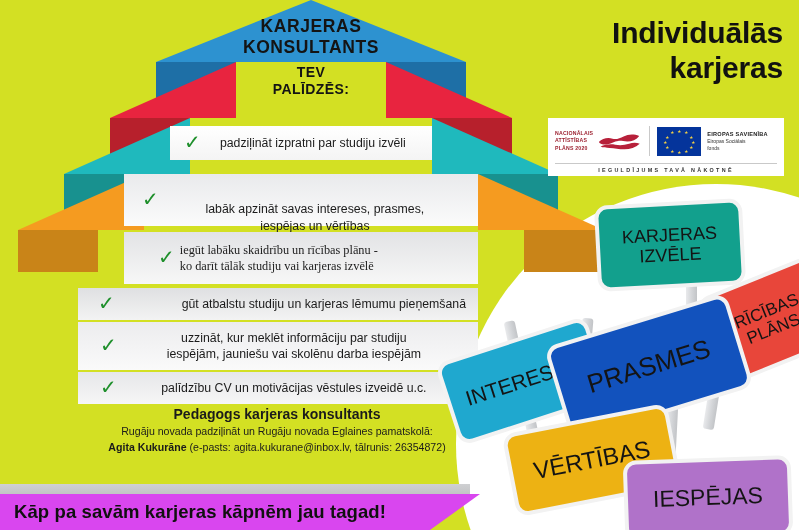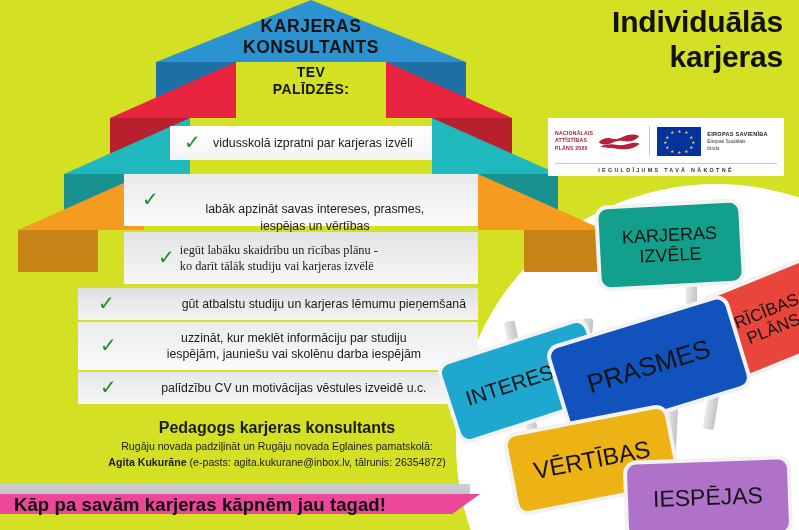--- a/index.html
+++ b/index.html
@@ -96,21 +96,21 @@
     color:#141414; line-height:1.18;
   }
   .head-sub {
     margin-top:7px;
     font-size:14px; font-weight:bold; letter-spacing:.4px;
     color:#141414; line-height:1.2;
   }
 
   
   .rhead {
-    position:absolute; right:16px; top:4px; width:330px;
+    position:absolute; right:16px; top:15px; width:330px;
     text-align:right;
     font-size:30px; font-weight:bold; line-height:1.17;
     color:#111; letter-spacing:-0.2px;
     z-index:8;
   }
 
   
   .logos {
     position:absolute; left:548px; top:118px;
     width:236px; height:58px;
@@ -142,33 +142,33 @@
     text-align:center; font-size:5.4px; letter-spacing:2.3px;
     font-weight:bold; color:#333;
   }
 
   
   .contact {
     position:absolute; left:88px; top:404px; width:378px;
     text-align:center; color:#1b1b1b; font-size:10.6px; line-height:1.45;
     z-index:7;
   }
-  .contact .c-name { font-weight:bold; font-size:16px;margin-top:12px; }
+  .contact .c-name { font-weight:bold; font-size:14px; }
   .contact b { font-weight:bold;margin-top:18px; }
 
   
   .banner-shelf {
     position:absolute; left:0; top:484px; width:470px; height:14px;
     background:linear-gradient(180deg,#cfd0d2,#bdbec0);
   }
   .banner {
-    position:absolute; left:0; top:494px; width:480px; height:20px;
-    background:#ec4899;
+    position:absolute; left:0; top:494px; width:480px; height:36px;
+    background:#d946ef;
     clip-path:polygon(0 0, 480px 0, 430px 36px, 0 36px);
-    display:flex; 
+    display:flex; align-items:center;
     z-index:7;
   }
   .banner span {
     font-size:18.5px; font-weight:bold; color:#101010; margin-left:14px;
     letter-spacing:.1px;
   }
 
   
   .signs { position:absolute; left:440px; top:190px; width:359px; height:340px; z-index:5; }
   .post {
@@ -209,21 +209,21 @@
 
     <div class="or-top-left"></div>
     <div class="or-top-right"></div>
     <div class="or-front-left"></div>
     <div class="or-front-right"></div>
   </div>
 
   <div id="panels">
       <div class="panel" style="left: 170px; top: 126px; width: 262px; height: 34px; background: linear-gradient(rgb(255, 255, 255), rgb(244, 244, 244)); padding-left: 14px; padding-right: 12px;">
         <span class="chk">✓</span>
-        <span class="ptxt" style="text-align: center;">vidusskolā izpratni par karjeras izvēli</span>
+        <span class="ptxt" style="text-align: center;">padziļināt izpratni par studiju izvēli</span>
       </div>
       <div class="panel" style="left: 124px; top: 174px; width: 354px; height: 52px; background: linear-gradient(rgb(233, 234, 236), rgb(251, 251, 251)); padding-left: 18px; padding-right: 12px;">
         <span class="chk">✓</span>
         <span class="ptxt" style="text-align: center; margin-top: 35px;">labāk apzināt savas intereses, prasmes,<br>iespējas un vērtības</span>
       </div>
       <div class="panel" style="left: 124px; top: 232px; width: 354px; height: 52px; background: linear-gradient(rgb(226, 227, 229), rgb(247, 247, 247)); padding-left: 34px; padding-right: 12px;">
         <span class="chk">✓</span>
         <span class="ptxt" style="text-align: left; font-family: Liberation Serif, serif;">iegūt labāku skaidrību un rīcības plānu -<br>ko darīt tālāk studiju vai karjeras izvēlē</span>
       </div>
       <div class="panel" style="left: 78px; top: 288px; width: 400px; height: 32px; background: linear-gradient(rgb(223, 224, 226), rgb(243, 243, 243)); padding-left: 20px; padding-right: 12px;">

